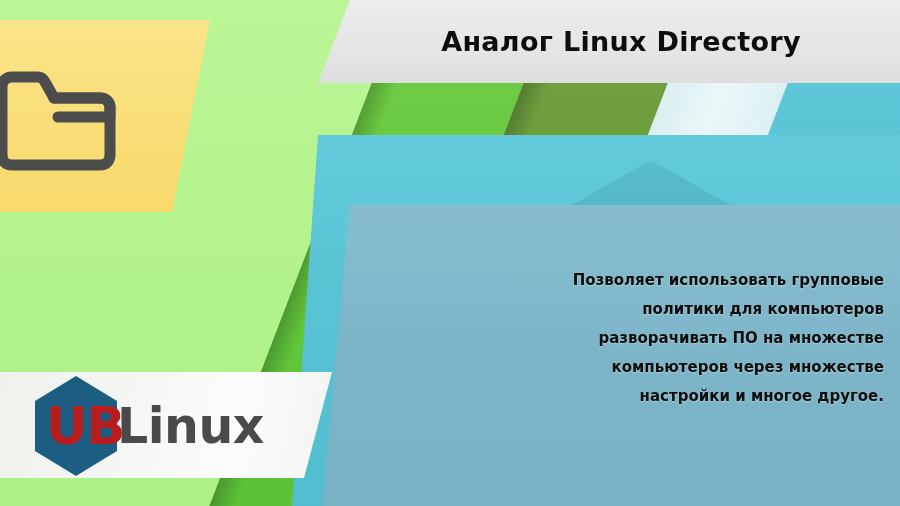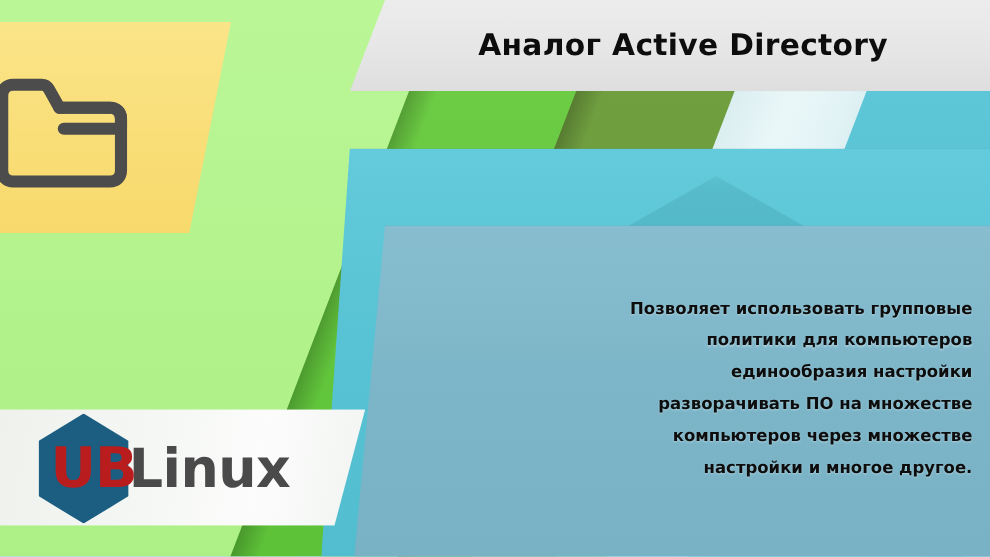--- a/index.html
+++ b/index.html
@@ -137,21 +137,21 @@
   <div class="stripe-shadow" style="left:452px"></div>
   <div class="layer stripe-palecyan"></div>
   <div class="layer stripe-teal"></div>
   <div class="layer stripe-bluegray"></div>
 
   <div class="panel-teal"></div>
   <div class="watermark"></div>
   <div class="panel-blue"></div>
 
   <div class="title-banner">
-    <span class="title-text">Аналог Active Directory</span>
+    <span class="title-text">Аналог Linux Directory</span>
   </div>
 
   <div class="yellow-card">
     <span class="folder-icon">
       <svg width="128" height="112" viewBox="0 0 128 112" fill="none" xmlns="http://www.w3.org/2000/svg">
         <path d="M10 22 C10 16 14 12 20 12 L46 12 C49 12 51 13.5 52.5 16 L62 33 L108 33 C114 33 118 37 118 43 L118 90 C118 96 114 100 108 100 L20 100 C14 100 10 96 10 90 Z" stroke="#4c4c4c" stroke-width="11" stroke-linejoin="round" stroke-linecap="round" fill="none"></path>
         <path d="M62 33 L108 33 C114 33 118 37 118 43 L118 52 L66 52" stroke="#4c4c4c" stroke-width="11" stroke-linejoin="round" stroke-linecap="round" fill="none"></path>
       </svg>
     </span>
   </div>
@@ -159,19 +159,18 @@
   <div class="logo-banner"></div>
   <div class="logo-row">
     <span class="hex"></span>
     <span class="hex-ub">UB</span>
     <span class="logo-word">Linux</span>
   </div>
 
   <div class="body-text">
     <span class="ln">Позволяет использовать групповые</span>
     <span class="ln">политики для компьютеров</span>
-    <span class="ln">единообразия настройки</span>
     <span class="ln">разворачивать ПО на множестве</span>
     <span class="ln">компьютеров через множестве</span>
     <span class="ln">настройки и многое другое.</span>
   </div>
 
 </div>
 
 </body></html>

